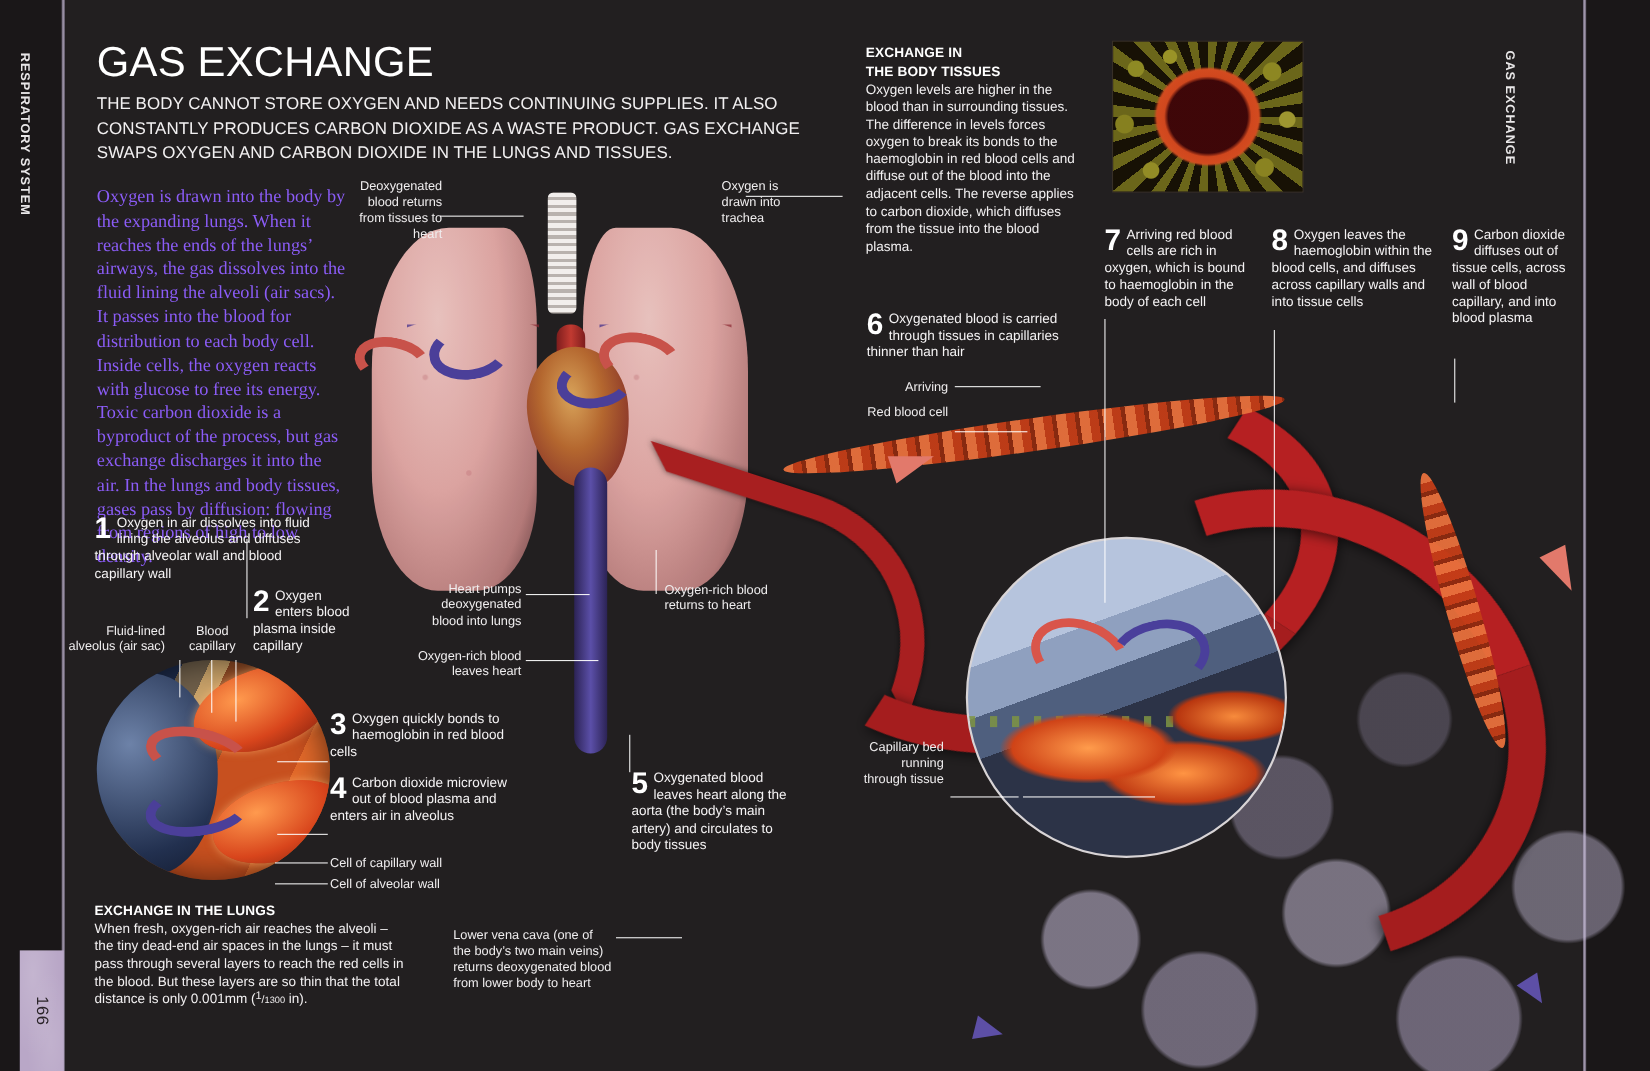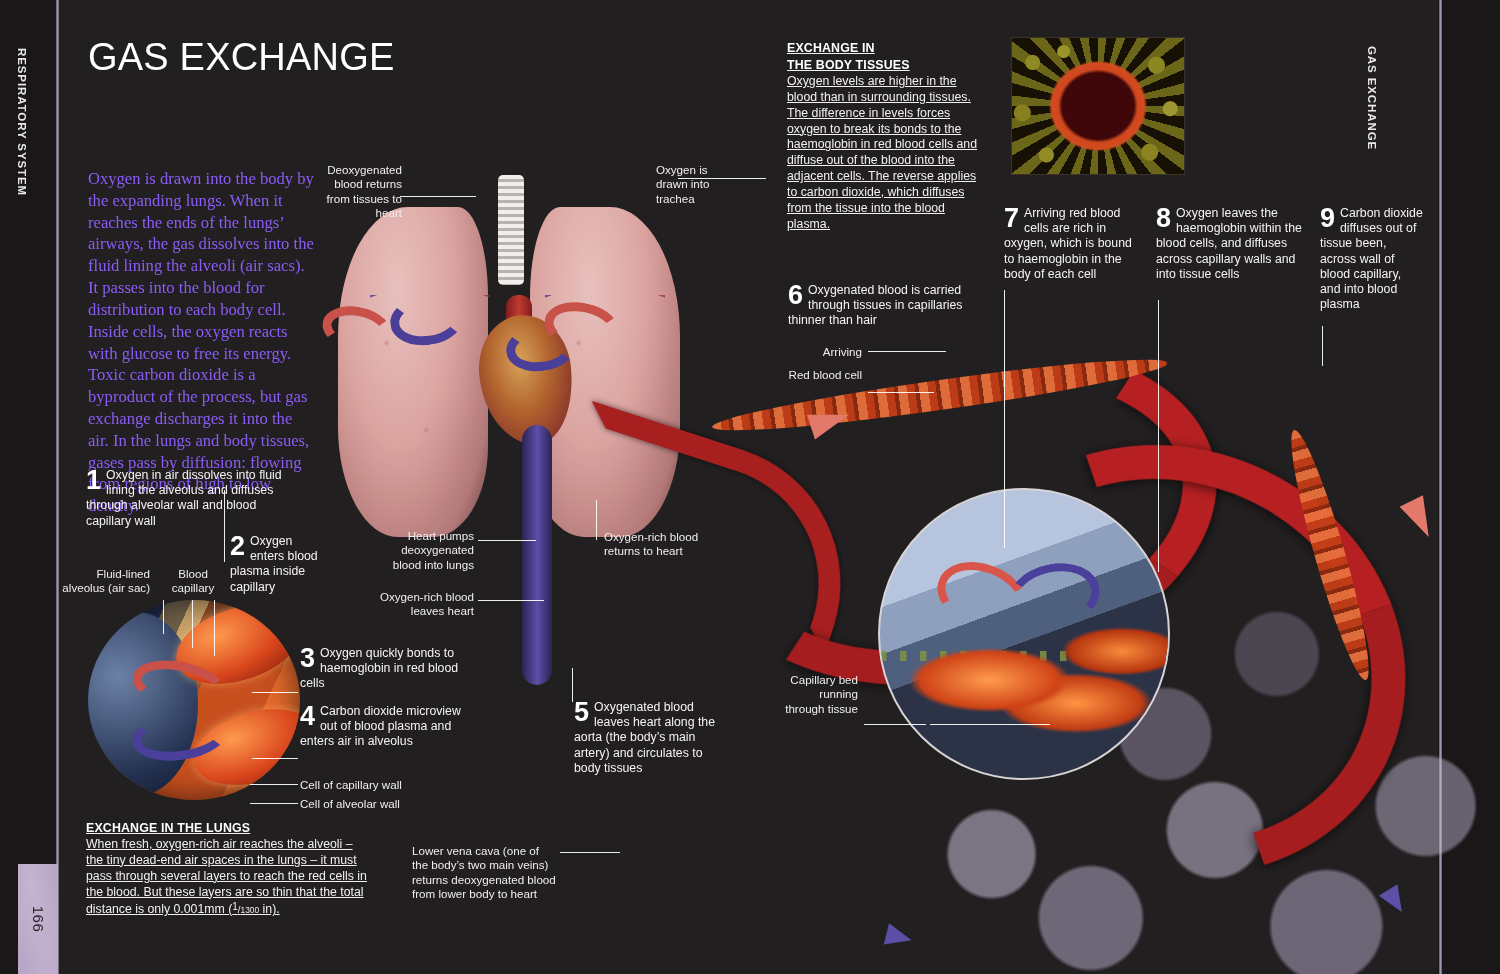--- a/index.html
+++ b/index.html
@@ -89,21 +89,21 @@
     font-size: 12.3px; line-height: 1.235; color: #f5f3f4;
   }
   .callout .num {
     float: left;
     font-size: 27px; line-height: .82; font-weight: 700;
     color: #fff; margin-right: 5px; margin-top: 1px;
   }
 
   .boxtext {
     position: absolute;
-    font-size: 12.3px; line-height: 1.29; color: #f2f0f1; text-decoration: underline;
+    font-size: 12.3px; line-height: 1.29; color: #f2f0f1;
   }
   .boxtext h4 {
     font-size: 12.4px; font-weight: 700; letter-spacing: .15px;
     margin-bottom: 1px; color: #fff;
   }
   .frac { font-size: 9.6px; }
   .frac sup { font-size: 10px; vertical-align: .35em; }
   .frac sub { font-size: 8.4px; vertical-align: 0; }
 
   
@@ -303,20 +303,21 @@
   <div class="spine-line spine-right"></div>
 
   <div class="vert-label vert-left">RESPIRATORY SYSTEM</div>
   <div class="vert-label vert-right">GAS EXCHANGE</div>
 
   <div class="page-number-block">
     <span class="page-number">166</span>
   </div>
 
   <h1 class="title">GAS EXCHANGE</h1>
+  <p class="standfirst">THE BODY CANNOT STORE OXYGEN AND NEEDS CONTINUING SUPPLIES. IT ALSO CONSTANTLY PRODUCES CARBON DIOXIDE AS A WASTE PRODUCT. GAS EXCHANGE SWAPS OXYGEN AND CARBON DIOXIDE IN THE LUNGS AND TISSUES.</p>
 
   <p class="intro">Oxygen is drawn into the body by the expanding lungs. When it reaches the ends of the lungs’ airways, the gas dissolves into the fluid lining the alveoli (air sacs). It passes into the blood for distribution to each body cell. Inside cells, the oxygen reacts with glucose to free its energy. Toxic carbon dioxide is a byproduct of the process, but gas exchange discharges it into the air. In the lungs and body tissues, gases pass by diffusion: flowing from regions of high to low density.</p>
 
   <div class="lungs-wrap">
     <div class="trachea"></div>
     <div class="lung lung-l"></div>
     <div class="lung lung-r"></div>
     <div class="vessel-tree" style="left:40px;"></div>
     <div class="vessel-tree" style="left:215px;"></div>
     <div class="aorta"></div>
@@ -406,21 +407,21 @@
   <div class="callout" style="left:1004px; top:206px; width:136px;">
     <span class="num">7</span>
     <span>Arriving red blood cells are rich in oxygen, which is bound to haemoglobin in the body of each cell</span>
   </div>
   <div class="callout" style="left:1156px; top:206px; width:148px;">
     <span class="num">8</span>
     <span>Oxygen leaves the haemoglobin within the blood cells, and diffuses across capillary walls and into tissue cells</span>
   </div>
   <div class="callout" style="left:1320px; top:206px; width:104px;">
     <span class="num">9</span>
-    <span>Carbon dioxide diffuses out of tissue been, across wall of blood capillary, and into blood plasma</span>
+    <span>Carbon dioxide diffuses out of tissue cells, across wall of blood capillary, and into blood plasma</span>
   </div>
 
   <div class="cap-scene">
     <div class="tissue-mass"></div>
     <div class="big-vessel bv1"></div>
     <div class="big-vessel bv2"></div>
     <div class="rbc-strip" style="left:70px; top:50px; width:460px; height:30px; transform:rotate(-8deg);"></div>
     <div class="rbc-strip" style="left:560px; top:210px; width:260px; height:30px; transform:rotate(74deg);"></div>
     <div class="pink-arrow" style="left:170px; top:78px; transform:rotate(-18deg);"></div>
     <div class="pink-arrow" style="left:760px; top:176px; transform:rotate(64deg);"></div>

